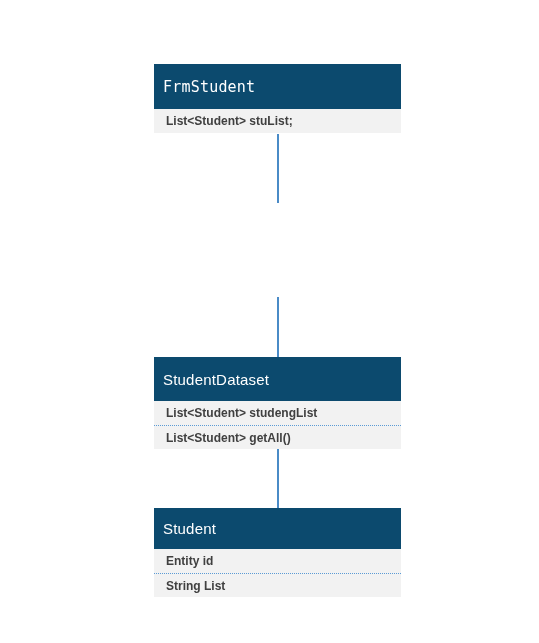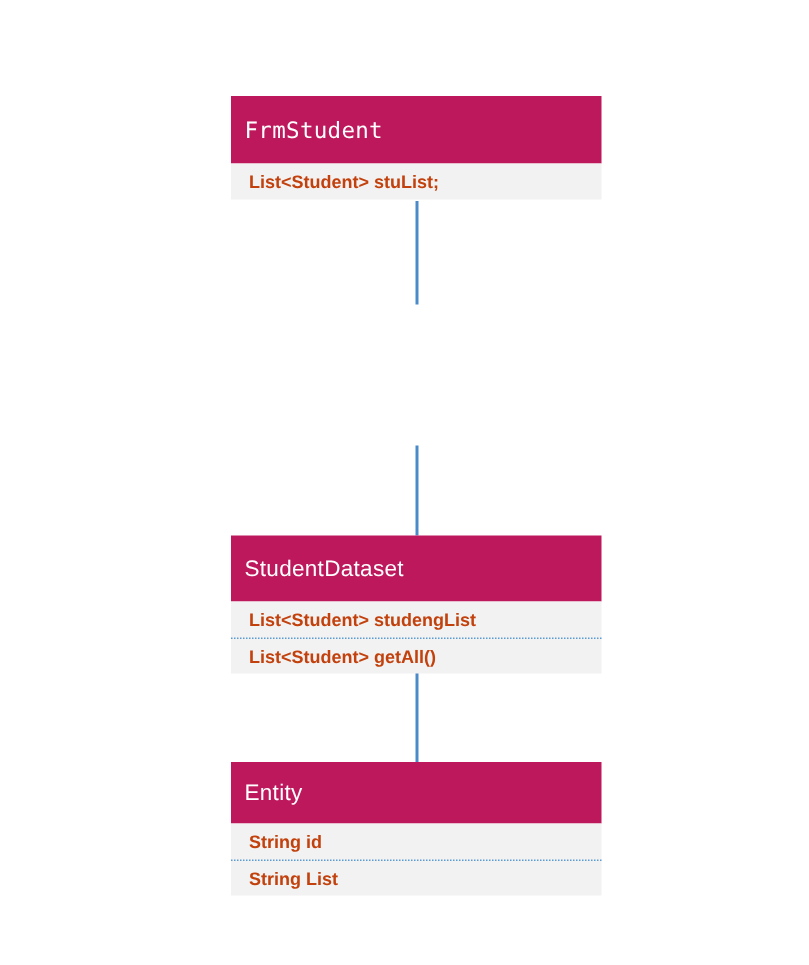--- a/index.html
+++ b/index.html
@@ -32,21 +32,21 @@
 
   
   .class-box {
     position: absolute;
     left: 154px;
     width: 247px;
     box-sizing: border-box;
   }
 
   .class-header {
-    background: #be185d;
+    background: #0c4a6e;
     color: #ffffff;
     box-sizing: border-box;
     display: flex;
     align-items: center;
     padding-left: 9px;
     letter-spacing: 0.2px;
   }
 
   
   .class-header.mono-title {
@@ -59,21 +59,21 @@
     font-size: 15px;
     font-weight: 400;
   }
 
   .class-members {
     background: #F2F2F2;
     box-sizing: border-box;
   }
 
   .member-row {
-    color: #c2410c;
+    color: #404040;
     font-family: "Liberation Sans", sans-serif;
     font-size: 12px;
     font-weight: 700;
     padding-left: 12px;
     display: flex;
     align-items: center;
     box-sizing: border-box;
     height: 24px;
     white-space: nowrap;
   }
@@ -105,20 +105,20 @@
 
   <div class="class-box" style="top:357px;">
     <div class="class-header sans-title" style="height:44px;text-align:center;">StudentDataset</div>
     <div class="class-members">
       <div class="member-row">List&lt;Student&gt; studengList</div>
       <div class="member-row">List&lt;Student&gt; getAll()</div>
     </div>
   </div>
 
   <div class="class-box" style="top:508px;">
-    <div class="class-header sans-title" style="height:41px;">Entity</div>
+    <div class="class-header sans-title" style="height:41px;">Student</div>
     <div class="class-members">
-      <div class="member-row">String id</div>
+      <div class="member-row">Entity id</div>
       <div class="member-row">String List</div>
     </div>
   </div>
 
 </div>
 
 </body></html>

